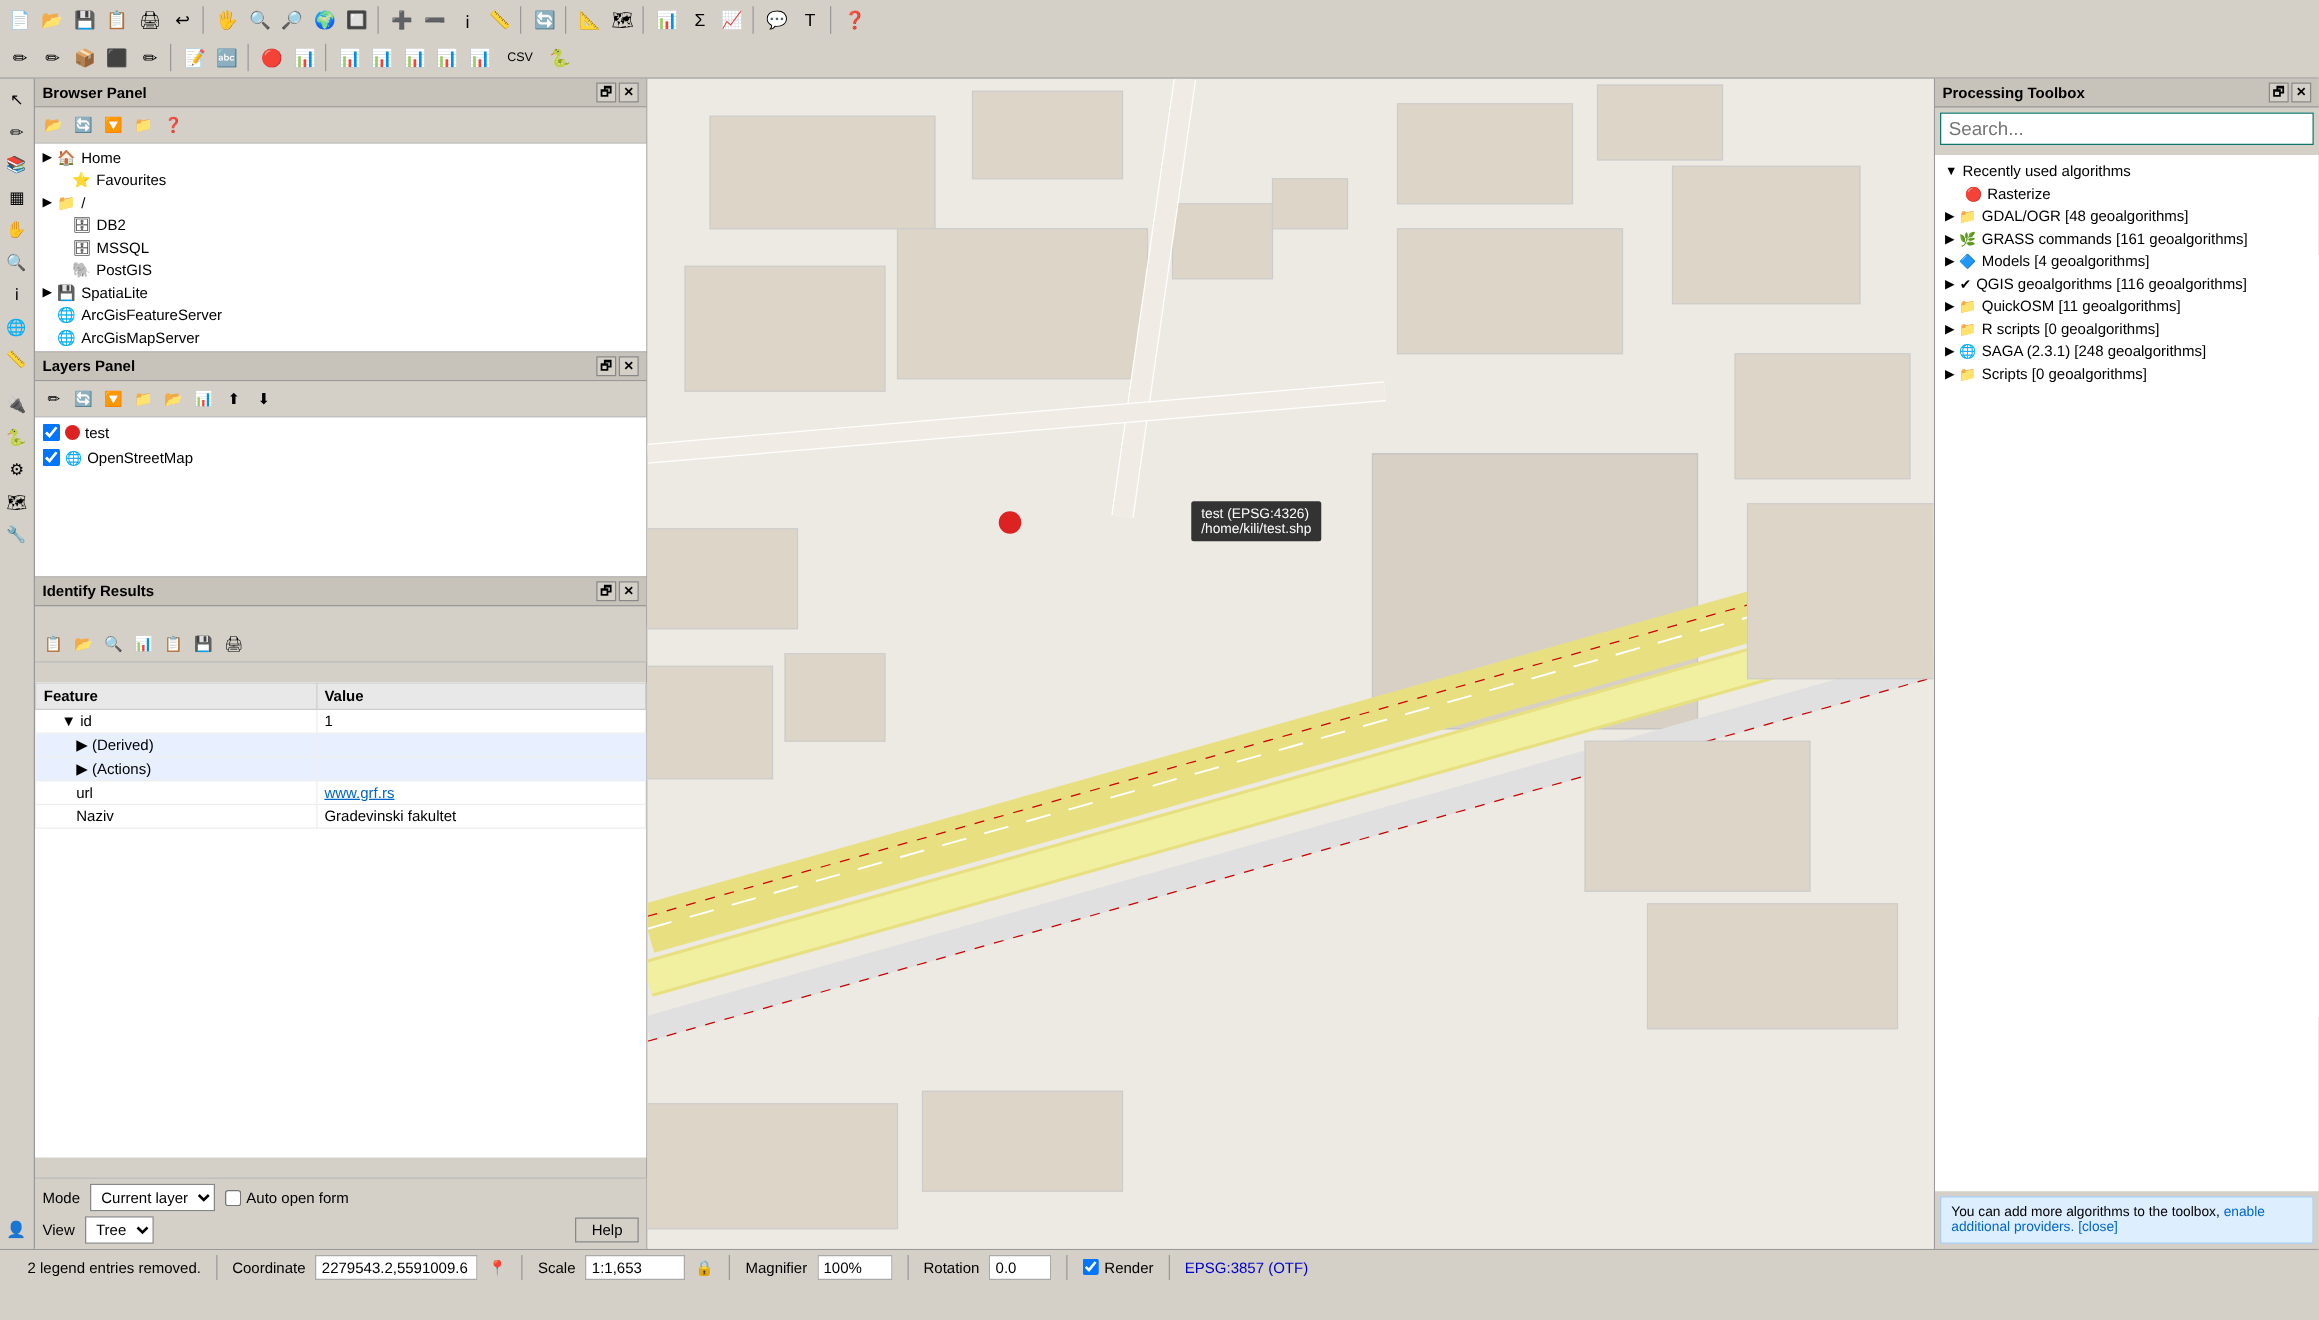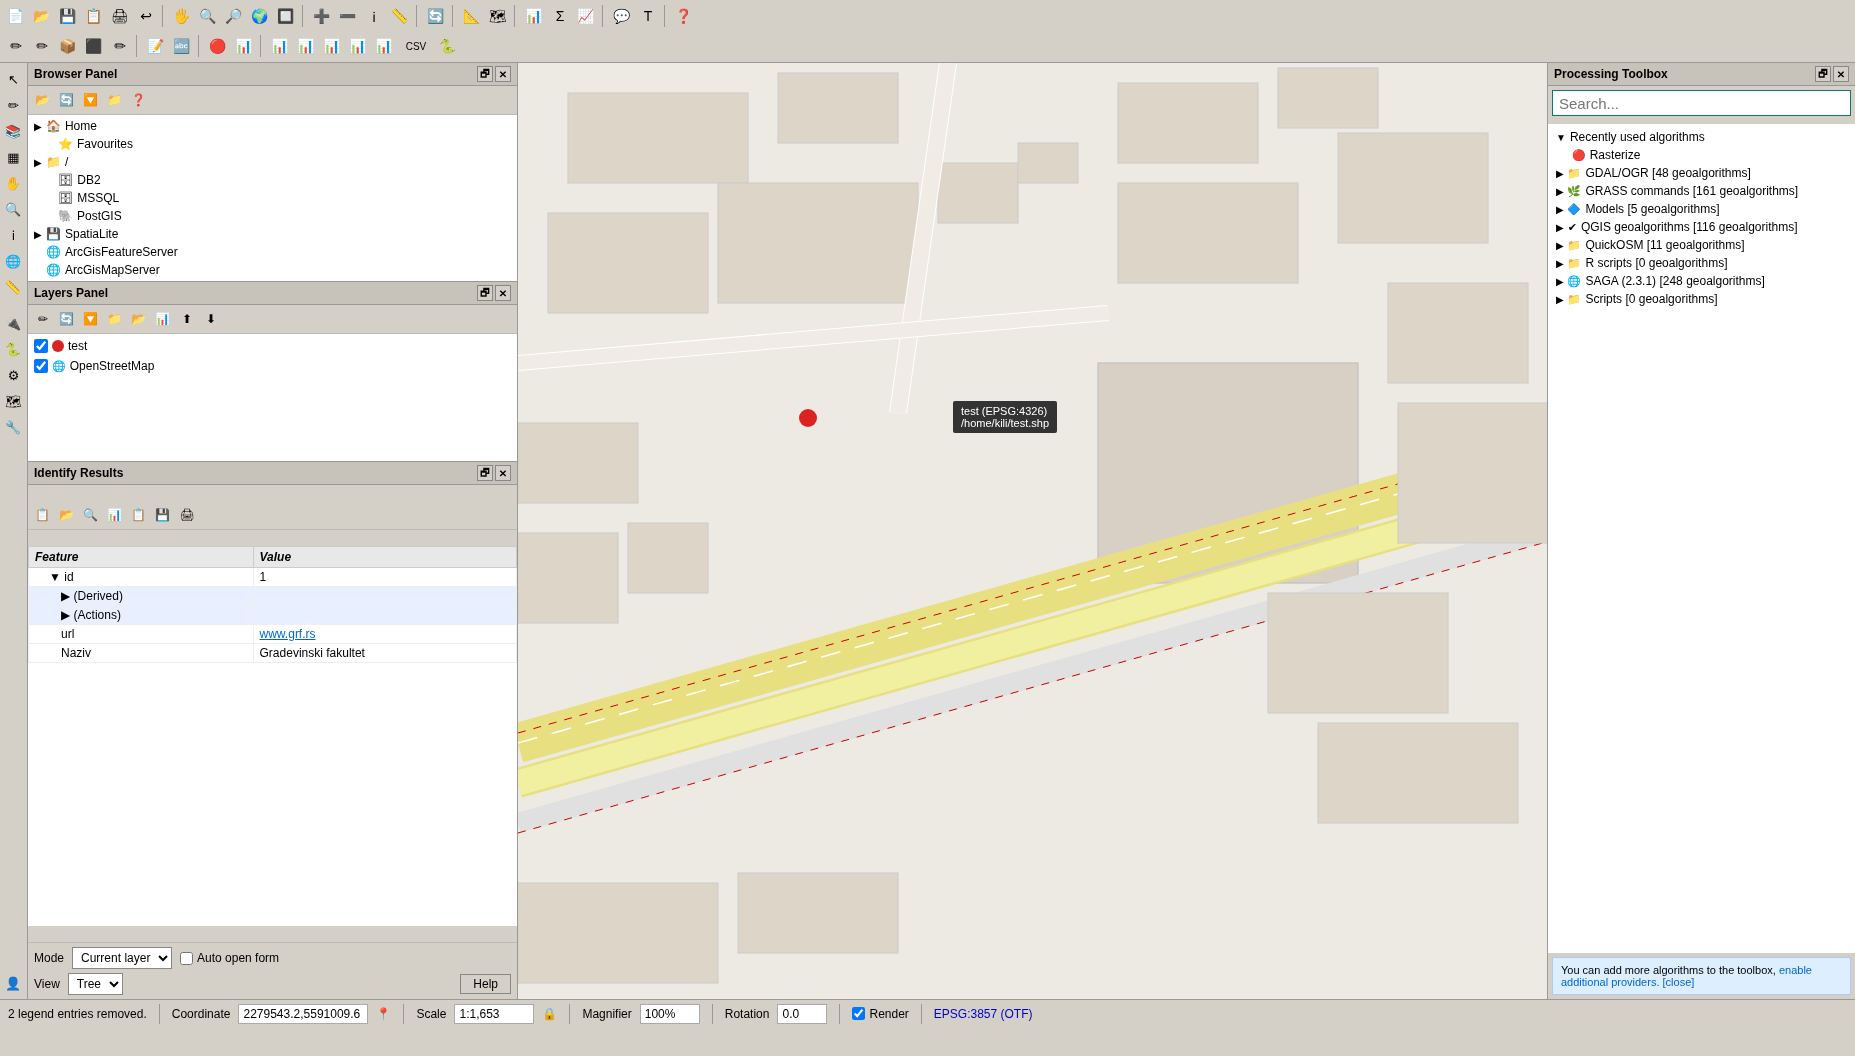--- a/index.html
+++ b/index.html
@@ -39,21 +39,21 @@
     .layer-color { width: 12px; height: 12px; border-radius: 50%; margin-right: 4px; }
     .layer-icon { margin-right: 4px; font-size: 11px; }
 
     
     .layer-tooltip { position: absolute; background: #333; color: white; padding: 4px 8px; font-size: 11px; border-radius: 2px; top: 338px; left: 435px; z-index: 100; }
 
     
     .identify-panel { flex: 1; display: flex; flex-direction: column; gap: 16px; }
     .identify-table { flex: 1; overflow-y: auto; background: white; }
     .id-table { width: 100%; border-collapse: collapse; font-size: 12px; }
-    .id-table th { background: #e8e8e8; border: 1px solid #ccc; padding: 3px 6px; text-align: left; font-weight: bold; font-style: italic; }
+    .id-table th { background: #e8e8e8; border: 1px solid #ccc; padding: 3px 6px; text-align: left; font-weight: bold; }
     .id-table td { border: 1px solid #eee; padding: 2px 6px; }
     .id-table .feature-row td { background: #d0e8ff; font-weight: bold; }
     .id-table .group-row td { background: #e8f0ff; }
     .link { color: #0066cc; text-decoration: underline; cursor: pointer; }
 
     
     .identify-bottom { padding: 4px 6px; background: #d4d0c8; border-top: 1px solid #bbb; }
     .mode-row { display: flex; align-items: center; gap: 8px; margin-bottom: 4px; }
     .view-row { display: flex; align-items: center; gap: 8px; }
     .mode-select { height: 22px; font-size: 12px; background: white; border: 1px solid #888; padding: 0 4px; }
@@ -428,21 +428,21 @@
 
       <div class="proc-category">
         <span class="arrow">▶</span>
         <span class="proc-icon">🌿</span>
         <span>GRASS commands [161 geoalgorithms]</span>
       </div>
 
       <div class="proc-category">
         <span class="arrow">▶</span>
         <span class="proc-icon">🔷</span>
-        <span>Models [5 geoalgorithms]</span>
+        <span>Models [4 geoalgorithms]</span>
       </div>
 
       <div class="proc-category">
         <span class="arrow">▶</span>
         <span class="proc-icon">✔</span>
         <span>QGIS geoalgorithms [116 geoalgorithms]</span>
       </div>
 
       <div class="proc-category">
         <span class="arrow">▶</span>
@@ -472,21 +472,21 @@
     <div class="proc-footer">
       <span>You can add more algorithms to the toolbox,</span>
       <a>enable additional providers.</a>
       <span> </span>
       <a>[close]</a>
     </div>
   </div>
 </div>
 
 <div class="status-bar">
-  <span style="flex:0 0 auto;">2 legend entries removed.</span>
+  <span style="flex:0 0 auto;margin-left:14px;">2 legend entries removed.</span>
   <div class="status-separator"></div>
   <span>Coordinate</span>
   <input type="text" class="status-input" style="width: 130px;" value="2279543.2,5591009.6">
   <span>📍</span>
   <div class="status-separator"></div>
   <span>Scale</span>
   <input type="text" class="status-input" style="width: 80px;" value="1:1,653">
   <span>🔒</span>
   <div class="status-separator"></div>
   <span>Magnifier</span>

